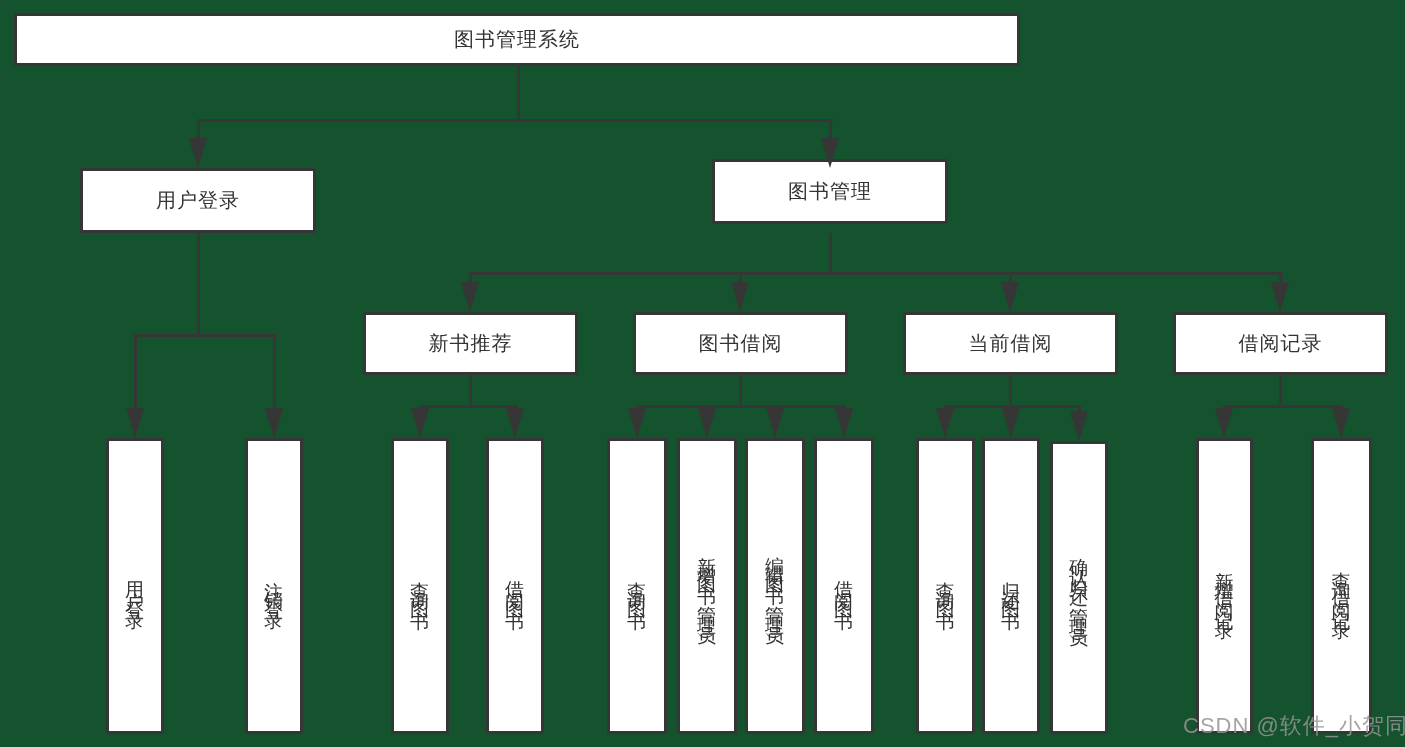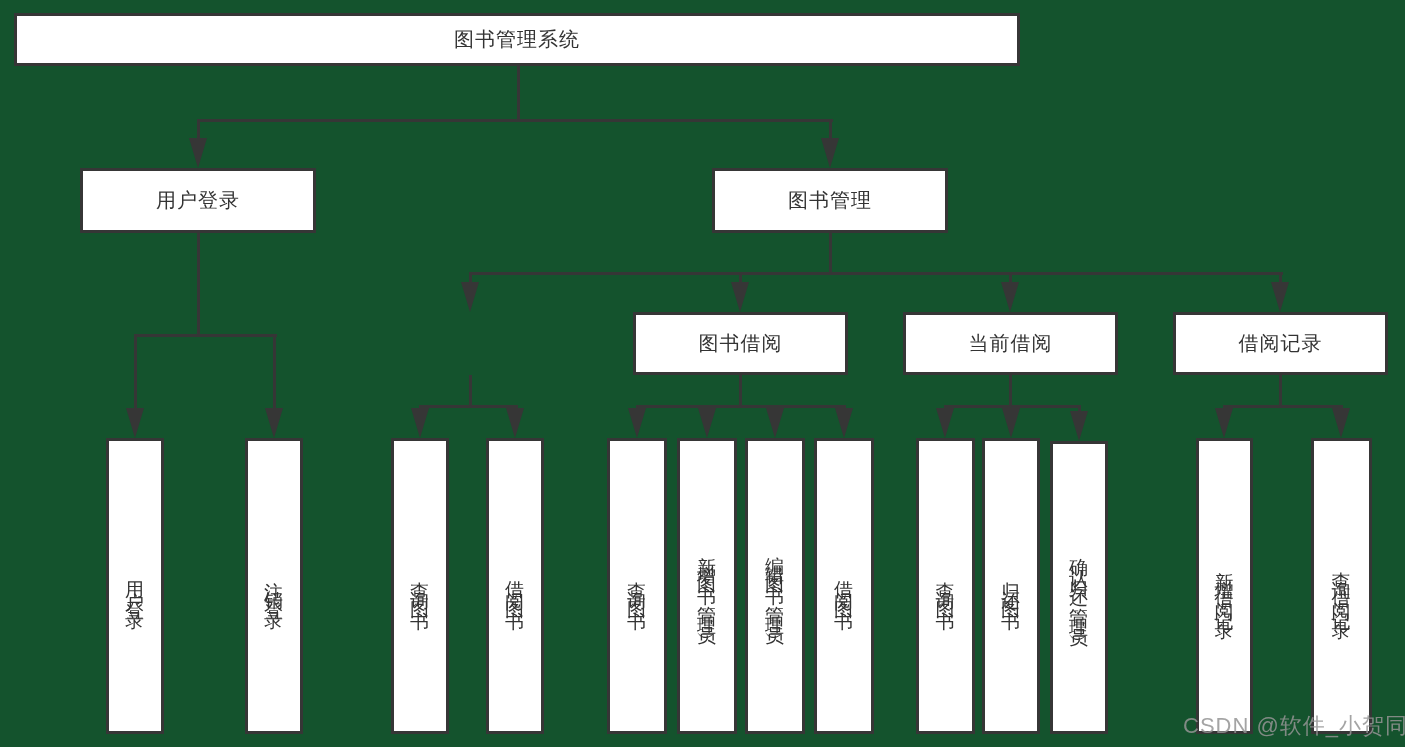--- a/index.html
+++ b/index.html
@@ -53,22 +53,23 @@
   }
 </style>
 </head>
 <body>
 
 <div id="canvas">
 
   <div class="box" style="left:14px; top:13px; width:1006px; height:53px;">图书管理系统</div>
 
   <div class="box" style="left:80px; top:168px; width:236px; height:65px;">用户登录</div>
-  <div class="box" style="left:712px; top:168px; width:236px; height:65px;">图书管理</div>
+  <div class="box" style="left:712px; top:159px; width:236px; height:65px;">图书管理</div>
 
+  <div class="box" style="left:363px; top:312px; width:215px; height:63px;">新书推荐</div>
   <div class="box" style="left:903px; top:312px; width:215px; height:63px;">当前借阅</div>
   <div class="box" style="left:633px; top:312px; width:215px; height:63px;">图书借阅</div>
   <div class="box" style="left:1173px; top:312px; width:215px; height:63px;">借阅记录</div>
 
   <div class="box leaf" style="left:106px; top:438px; width:58px; height:296px;">
     <span class="vtext">用户登录</span>
   </div>
   <div class="box leaf" style="left:245px; top:438px; width:58px; height:296px;">
     <span class="vtext">注销登录</span>
   </div>

